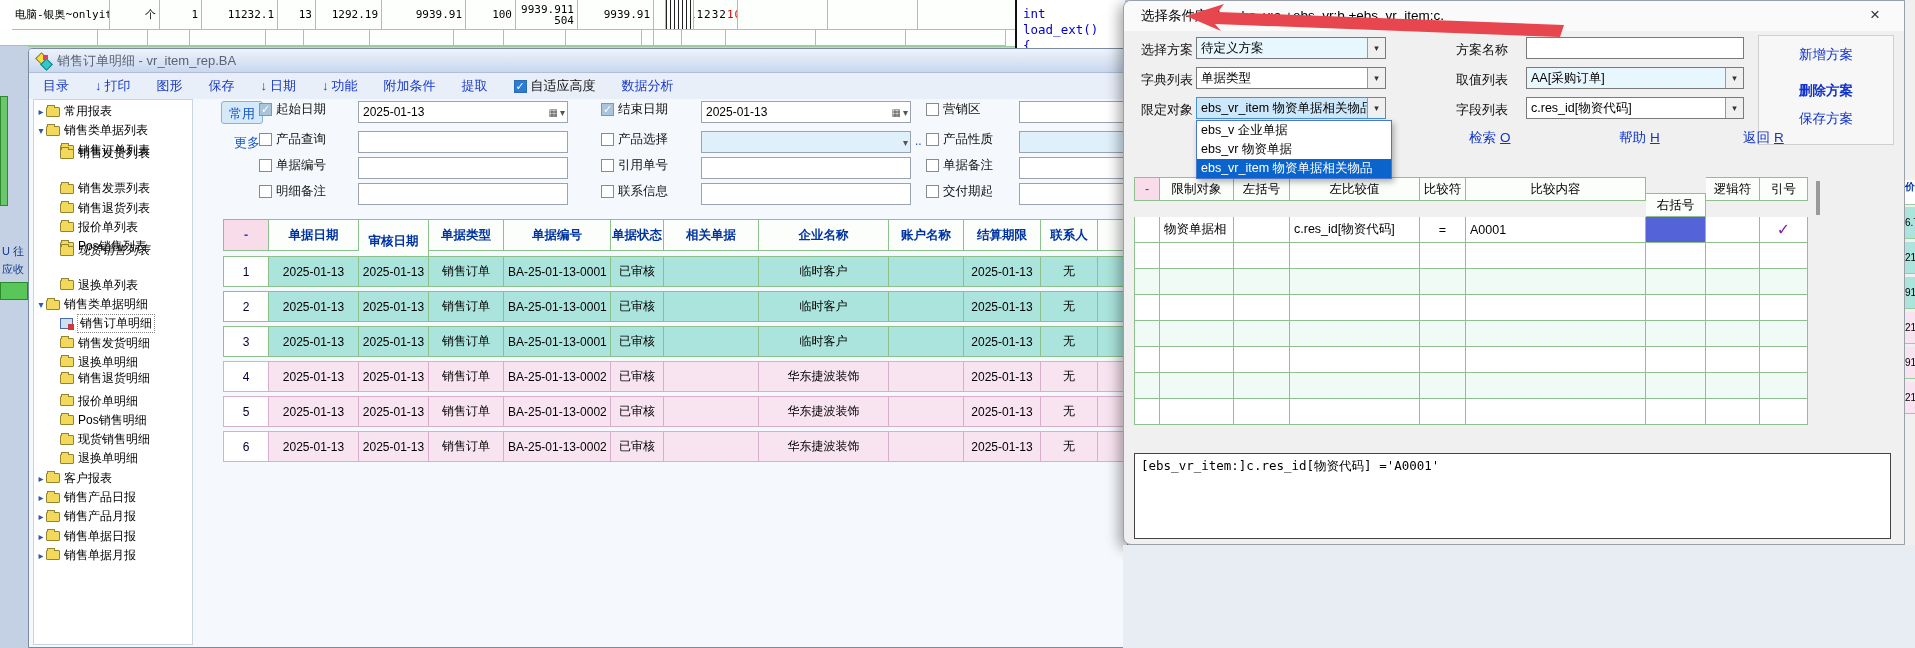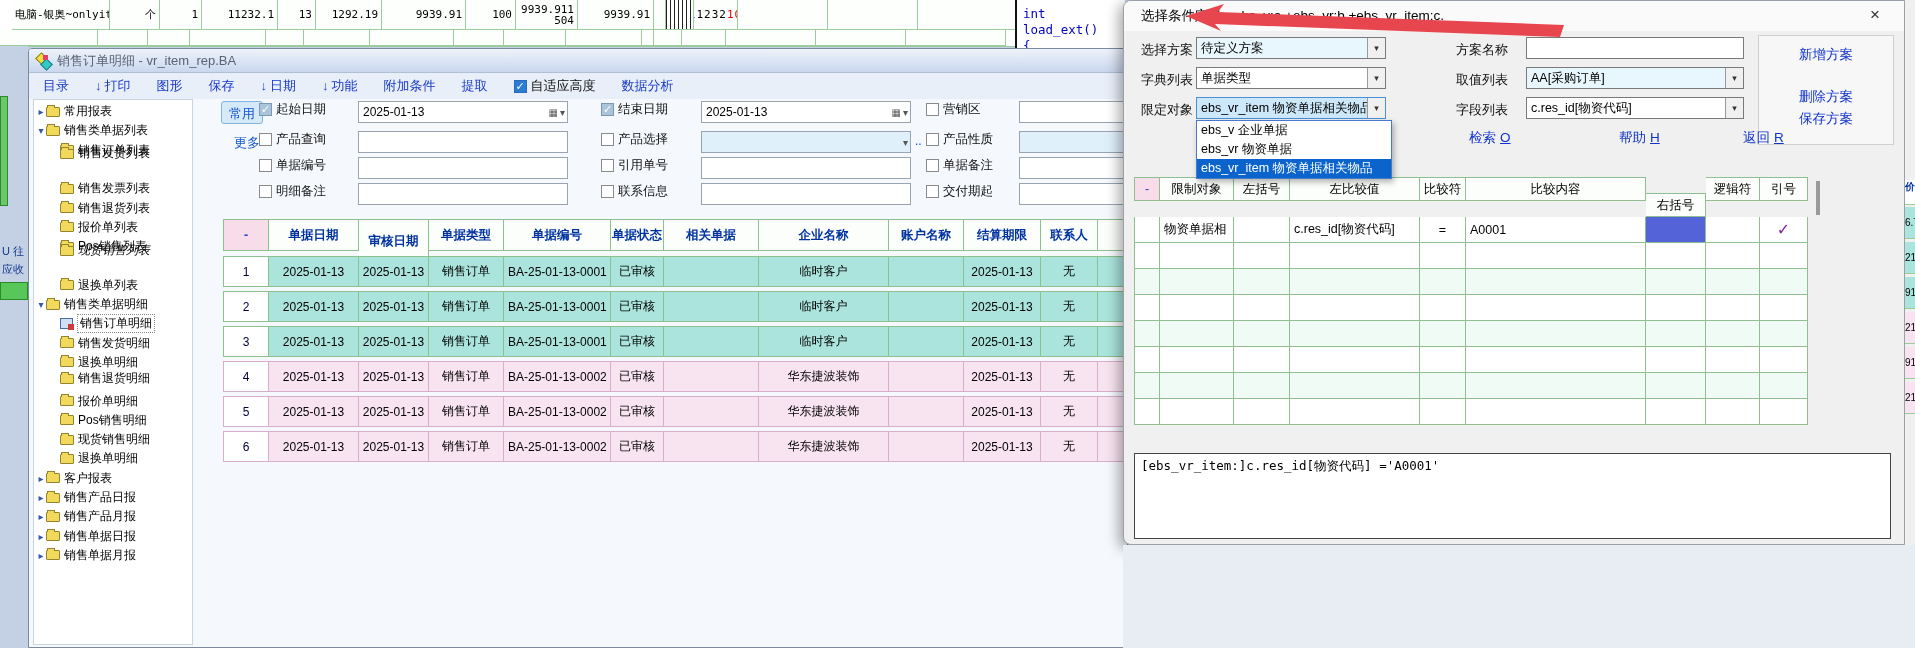--- a/index.html
+++ b/index.html
@@ -588,21 +588,21 @@
       <span class="btn">▾</span>
     </div>
     <div class="d-label" style="left:332px;top:100px;">字段列表</div>
     <div class="d-combo" style="left:402px;top:96px;width:218px;">
       <span class="val">c.res_id[物资代码]</span>
       <span class="btn">▾</span>
     </div>
 
     <div id="plan-box">
         <div class="plan-link" style="top: 10px;">新增方案</div>
-        <div class="plan-link" style="top: 52px;">删除方案</div>
+        <div class="plan-link" style="top: 46px; font-weight: bold;">删除方案</div>
         <div class="plan-link" style="top: 74px;">保存方案</div>
       </div>
 
     <div id="dlg-dropdown">
         <div class="dd-item">ebs_v 企业单据</div>
         <div class="dd-item">ebs_vr 物资单据</div>
         <div class="dd-item sel">ebs_vr_item 物资单据相关物品</div>
       </div>
 
     <div id="dlg-links">

